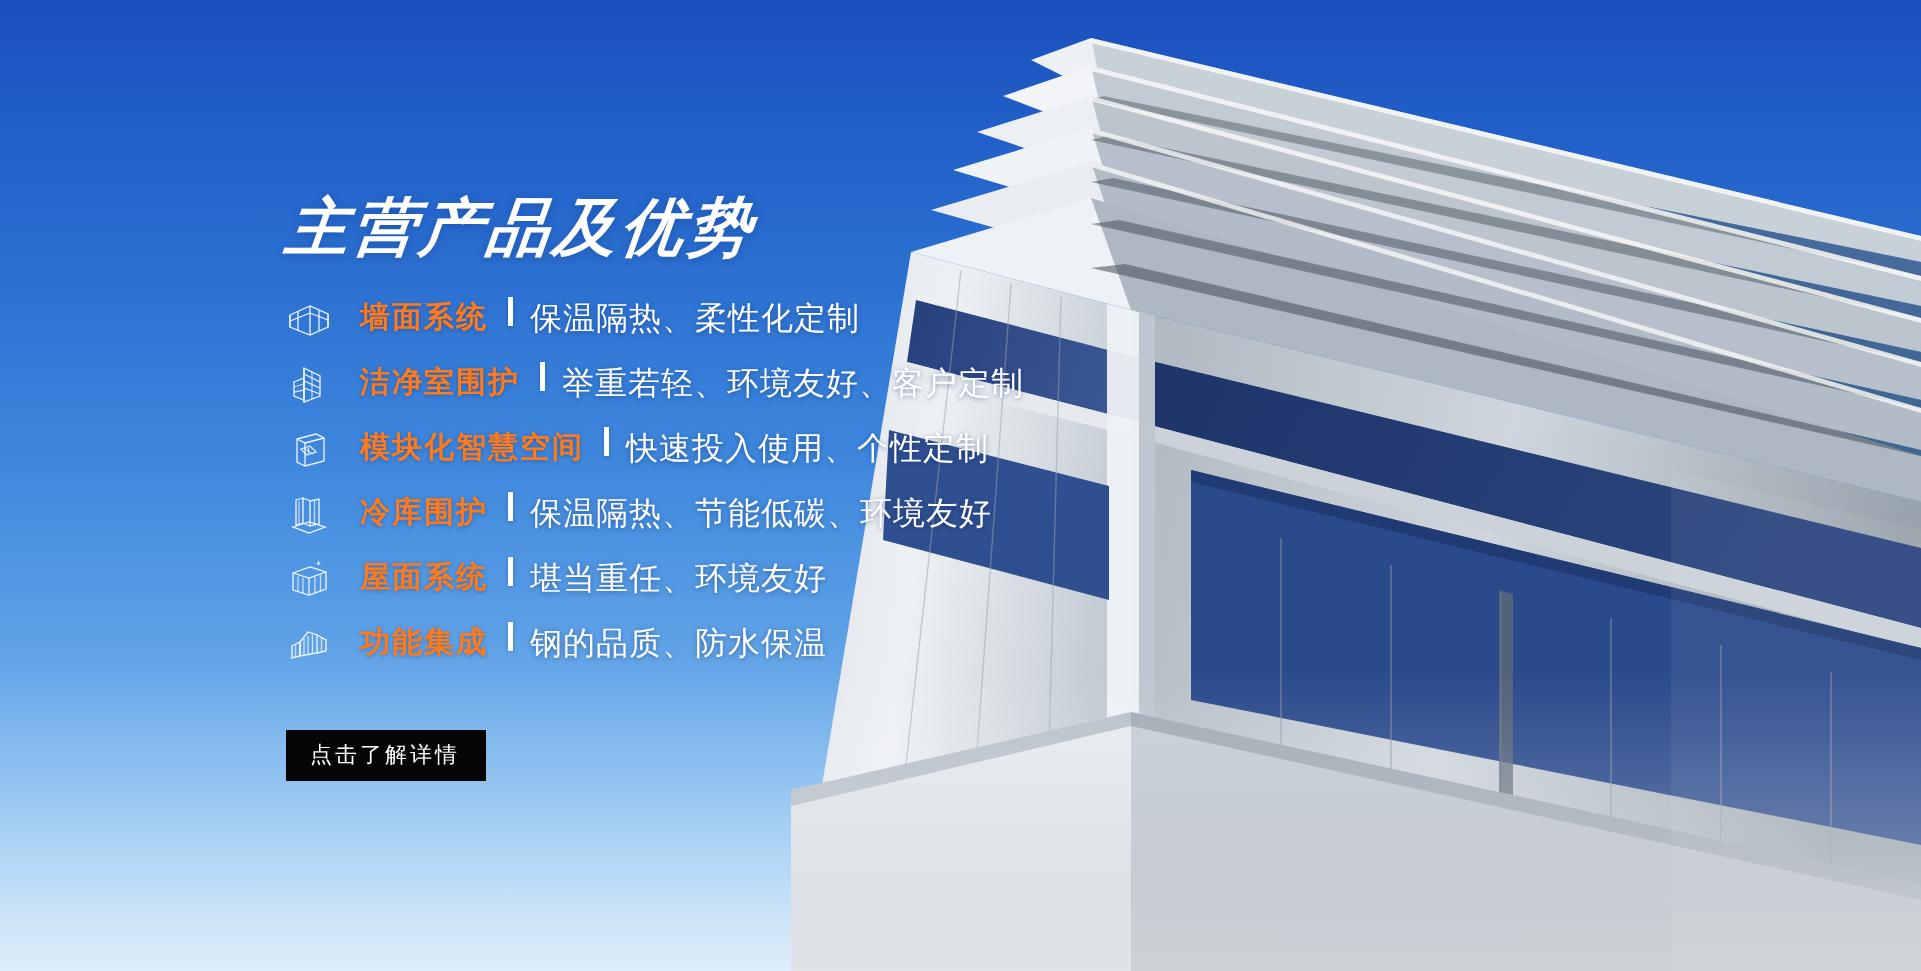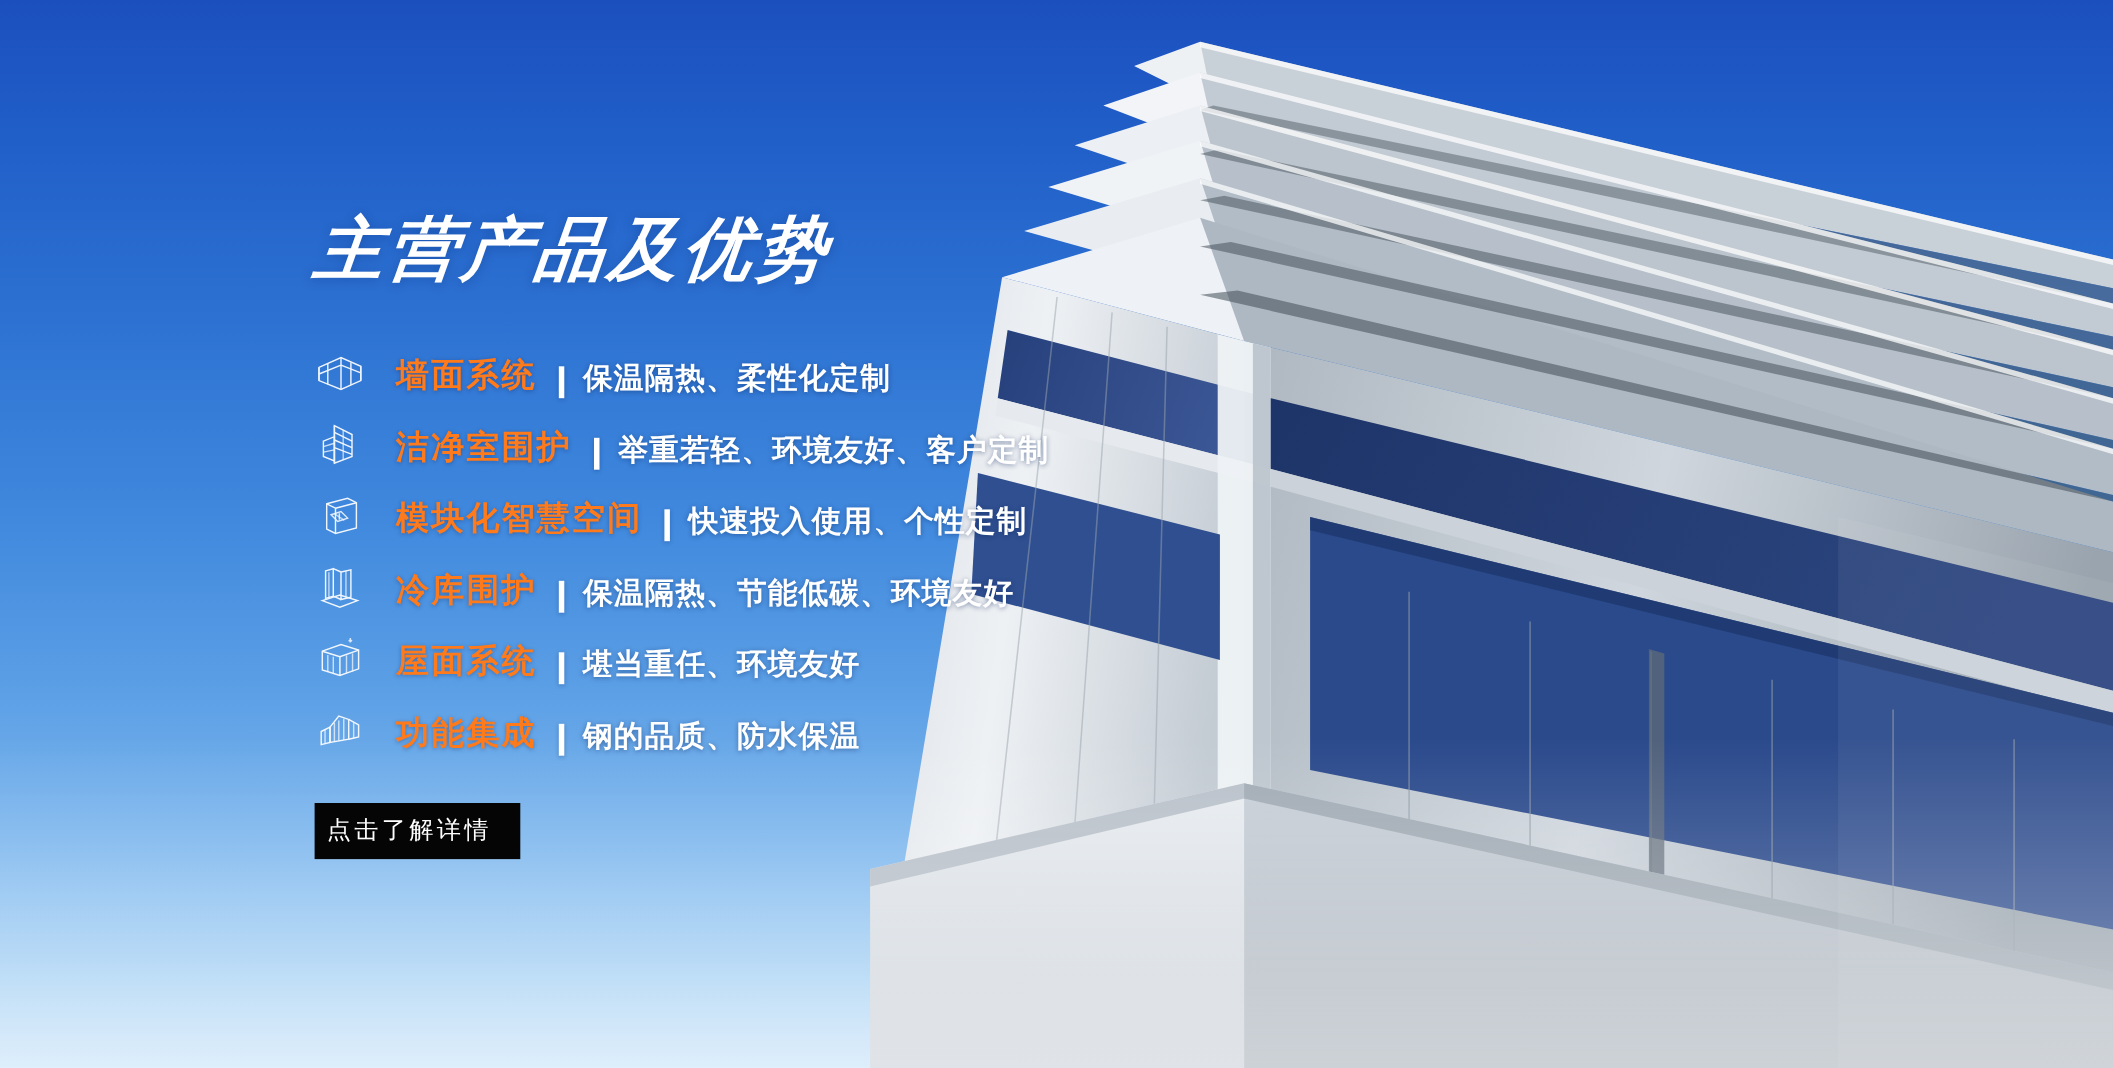--- a/index.html
+++ b/index.html
@@ -57,21 +57,21 @@
     margin-bottom:38px;
     text-shadow:0 2px 10px rgba(0,40,110,.30);
     transform:skewX(-6deg);
     white-space:nowrap;
   }
 
   .list{ display:flex; flex-direction:column; }
 
   .row{
     display:flex;
-    align-items:flex-end;
+    align-items:flex-start;
     height:65px;
   }
 
   .ico{
     width:46px; height:46px;
     flex:0 0 46px;
     margin-right:28px;
     display:flex; align-items:center; justify-content:center;
     opacity:.92;
   }
@@ -88,36 +88,35 @@
 
   .sep{
     width:5px; height:29px;
     background:#ffffff;
     margin:0 17px 0 20px;
     flex:0 0 5px;
     box-shadow:0 1px 4px rgba(0,30,90,.3);
   }
 
   .desc{
-    font-size:27px;
+    font-size:32px;
     color:#ffffff;
     letter-spacing:1px;
     white-space:nowrap;
     text-shadow:0 1px 5px rgba(0,30,90,.45);
-    font-weight:bold;
   }
 
   .cta{
     display:inline-block;
     margin-top:43px;
     background:#050505;
     color:#ffffff;
     font-size:22px;
     letter-spacing:3px;
-    padding:14px 26px 15px 11px;
+    padding:14px 26px 15px 24px;
     border:none;
     cursor:pointer;
     font-family:inherit;
     line-height:1;
   }
 </style>
 </head>
 <body>
 
 <div class="banner">

